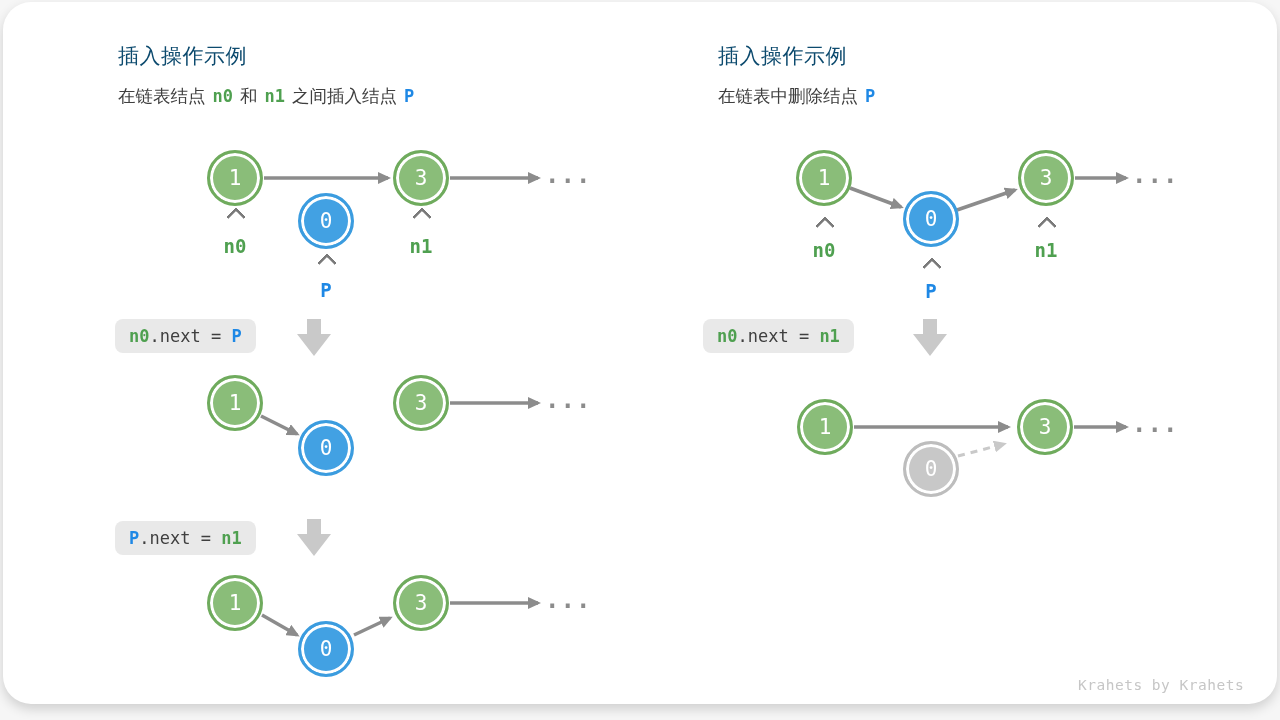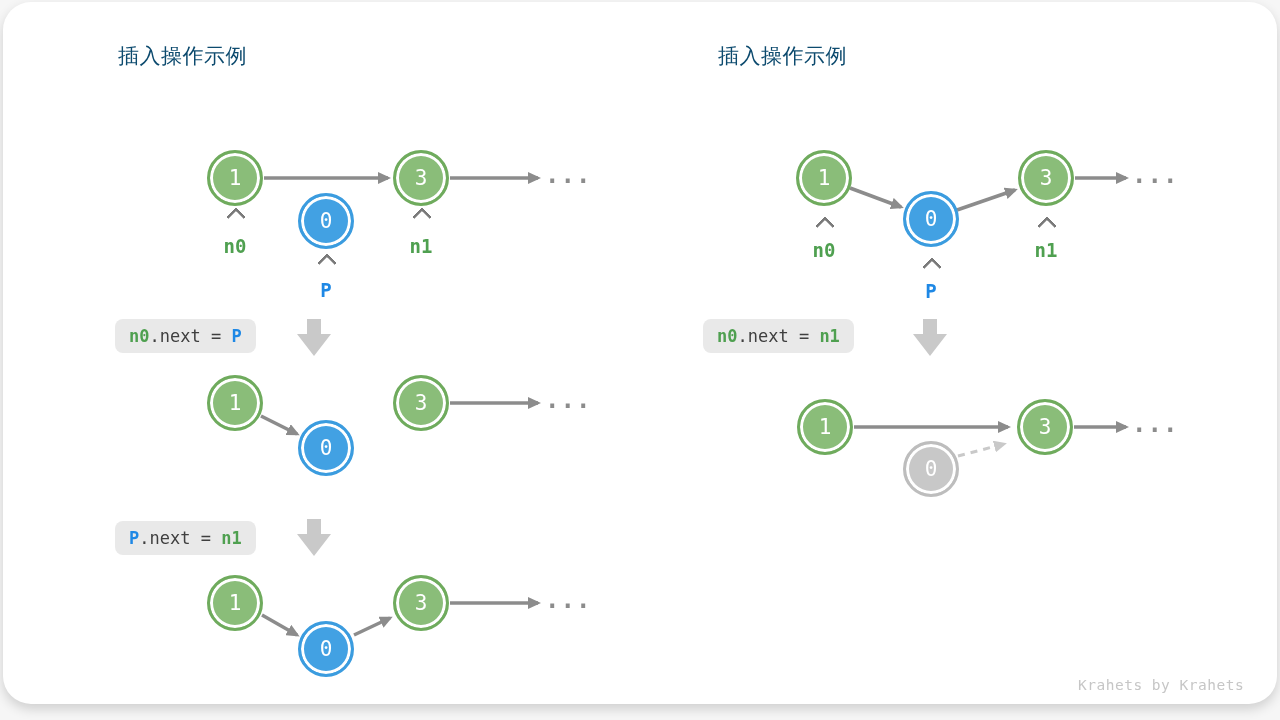--- a/index.html
+++ b/index.html
@@ -108,20 +108,23 @@
     <line x1="850" y1="188" x2="901" y2="207" stroke="#8c8c8c" stroke-width="3.5" marker-end="url(#ah-dark)"></line>
     <line x1="957" y1="210" x2="1015" y2="190" stroke="#8c8c8c" stroke-width="3.5" marker-end="url(#ah-dark)"></line>
     <line x1="1075" y1="178" x2="1126" y2="178" stroke="#8c8c8c" stroke-width="3.5" marker-end="url(#ah-dark)"></line>
 
     <line x1="854" y1="427" x2="1008" y2="427" stroke="#8c8c8c" stroke-width="3.5" marker-end="url(#ah-dark)"></line>
     <line x1="1074" y1="427" x2="1126" y2="427" stroke="#8c8c8c" stroke-width="3.5" marker-end="url(#ah-dark)"></line>
     <line x1="958" y1="456" x2="1004" y2="444" stroke="#c9c9c9" stroke-width="3" stroke-dasharray="7 6" marker-end="url(#ah-light)"></line>
   </svg>
 
   <div class="title" style="left:118px;top:42px">插入操作示例</div>
+  <div class="subtitle" style="left:118px;top:84px">
+    <span>在链表结点</span><span class="kw kw-green">n0</span><span>和</span><span class="kw kw-green">n1</span><span>之间插入结点</span><span class="kw kw-blue">P</span>
+  </div>
 
   <div class="node green" style="left:207px;top:150px">
       <span>1</span>
     </div>
   <div class="node green" style="left:393px;top:150px">
       <span>3</span>
     </div>
   <div class="node blue" style="left:298px;top:193px">
       <span>0</span>
     </div>
@@ -163,20 +166,23 @@
     </div>
   <div class="node green" style="left:393px;top:575px">
       <span>3</span>
     </div>
   <div class="node blue" style="left:298px;top:621px">
       <span>0</span>
     </div>
   <span class="dots" style="left:545px;top:586px">...</span>
 
   <div class="title" style="left:718px;top:42px">插入操作示例</div>
+  <div class="subtitle" style="left:718px;top:84px">
+    <span>在链表中删除结点</span><span class="kw kw-blue">P</span>
+  </div>
 
   <div class="node green" style="left:796px;top:150px">
       <span>1</span>
     </div>
   <div class="node green" style="left:1018px;top:150px">
       <span>3</span>
     </div>
   <div class="node blue" style="left:903px;top:191px">
       <span>0</span>
     </div>

